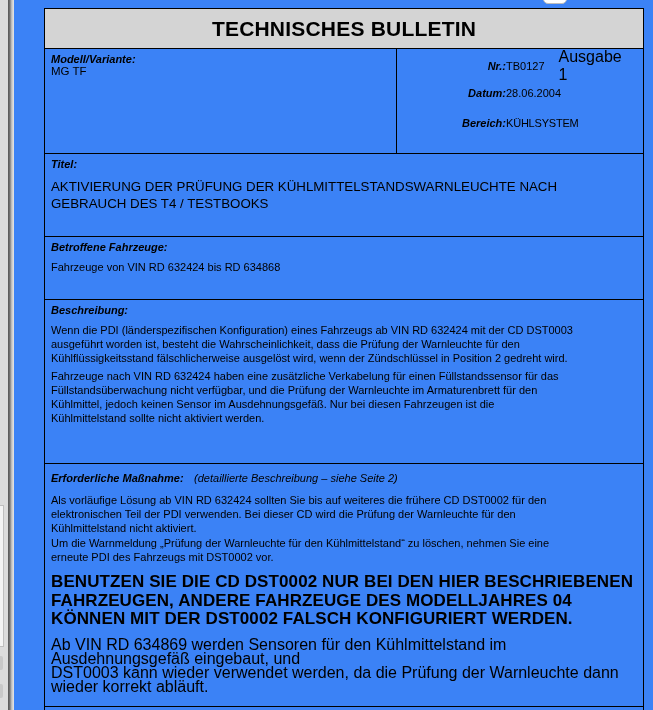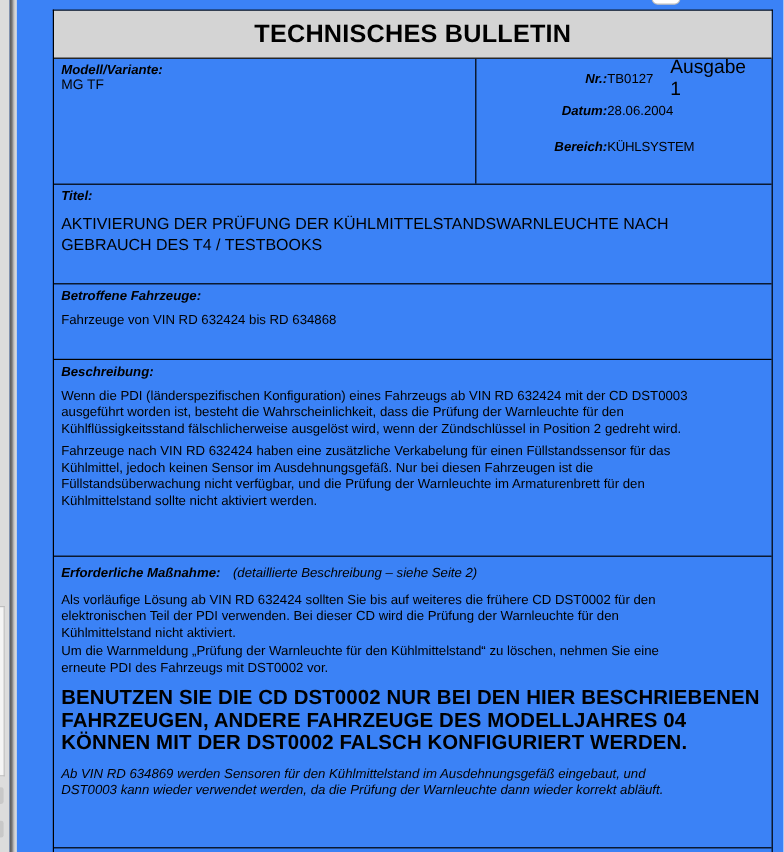--- a/index.html
+++ b/index.html
@@ -102,21 +102,21 @@
     .para + .para { margin-top: 3px; }
     .massnahme-row { height: 243px; }
     .massnahme-head .sub { font-style: italic; font-size: 11px; margin-left: 6px; margin-top: 24px; }
     .warning {
       font-weight: bold;
       font-size: 17px;
       line-height: 18.5px;
       margin-top: 9px;
       letter-spacing: 0.1px;
     }
-    .italic-note { font-style: italic; font-size: 11px; line-height: 14px; margin-top: 9px; }
+    .italic-note { font-size: 16px; line-height: 14px; margin-top: 9px; }
     .last-row { height: 20px; border-bottom: none; }
   </style>
 </head>
 <body>
 
 <div class="viewer">
 
   <div class="side-panel">
     <div class="thumb-frame"></div>
     <div class="btn-stub" style="top:656px"></div>
@@ -168,22 +168,22 @@
 
     <div class="row section beschreibung-row">
       <div class="label">Beschreibung:</div>
       <div class="para">
         <div>Wenn die PDI (länderspezifischen Konfiguration) eines Fahrzeugs ab VIN RD 632424 mit der CD DST0003</div>
         <div>ausgeführt worden ist, besteht die Wahrscheinlichkeit, dass die Prüfung der Warnleuchte für den</div>
         <div>Kühlflüssigkeitsstand fälschlicherweise ausgelöst wird, wenn der Zündschlüssel in Position 2 gedreht wird.</div>
       </div>
       <div class="para">
         <div>Fahrzeuge nach VIN RD 632424 haben eine zusätzliche Verkabelung für einen Füllstandssensor für das</div>
+        <div>Füllstandsüberwachung nicht verfügbar, und die Prüfung der Warnleuchte im Armaturenbrett für den</div>
         <div>Kühlmittel, jedoch keinen Sensor im Ausdehnungsgefäß.  Nur bei diesen Fahrzeugen ist die</div>
-        <div>Füllstandsüberwachung nicht verfügbar, und die Prüfung der Warnleuchte im Armaturenbrett für den</div>
         <div>Kühlmittelstand sollte nicht aktiviert werden.</div>
       </div>
     </div>
 
     <div class="row section massnahme-row">
       <div class="massnahme-head">
         <span class="label">Erforderliche Maßnahme:</span>
         <span class="sub">(detaillierte Beschreibung – siehe Seite 2)</span>
       </div>
       <div class="para">

